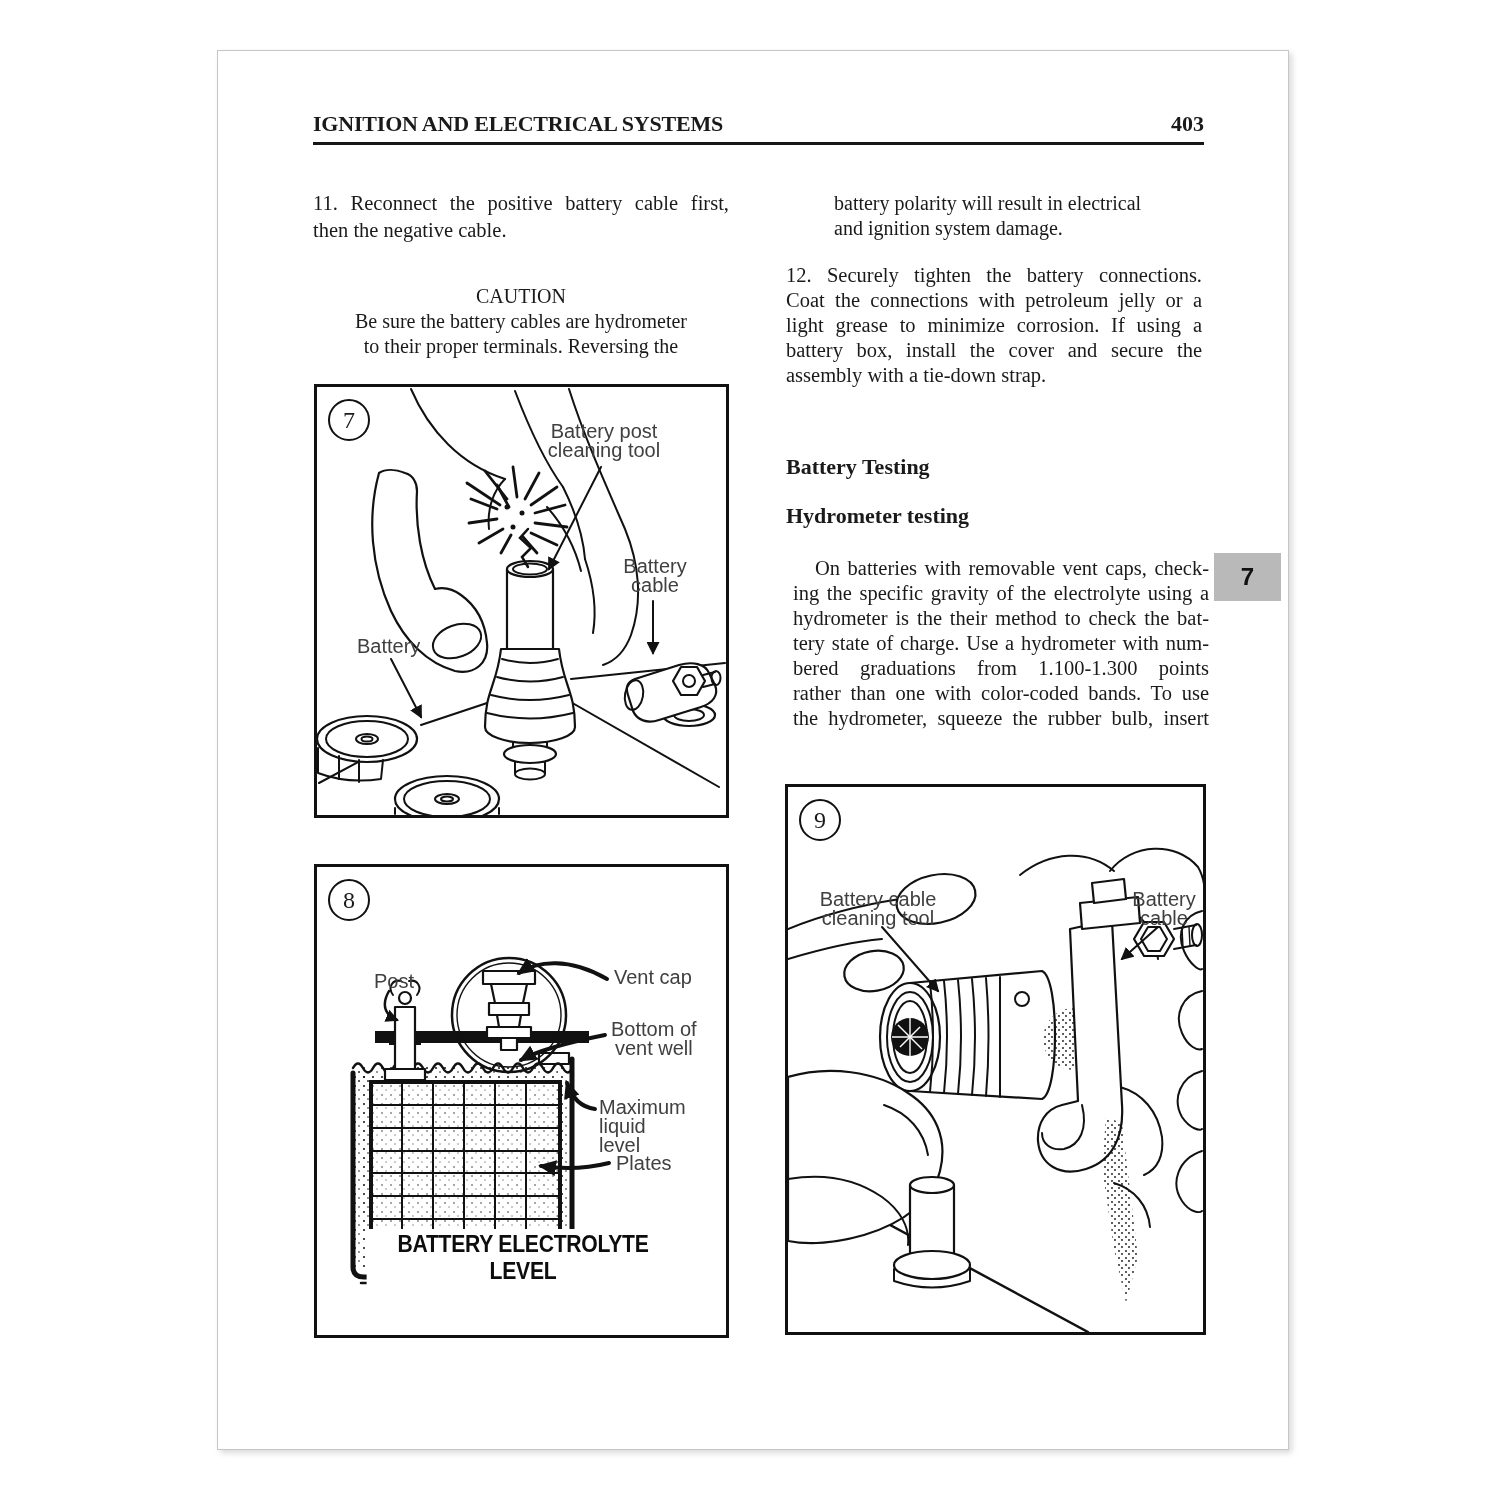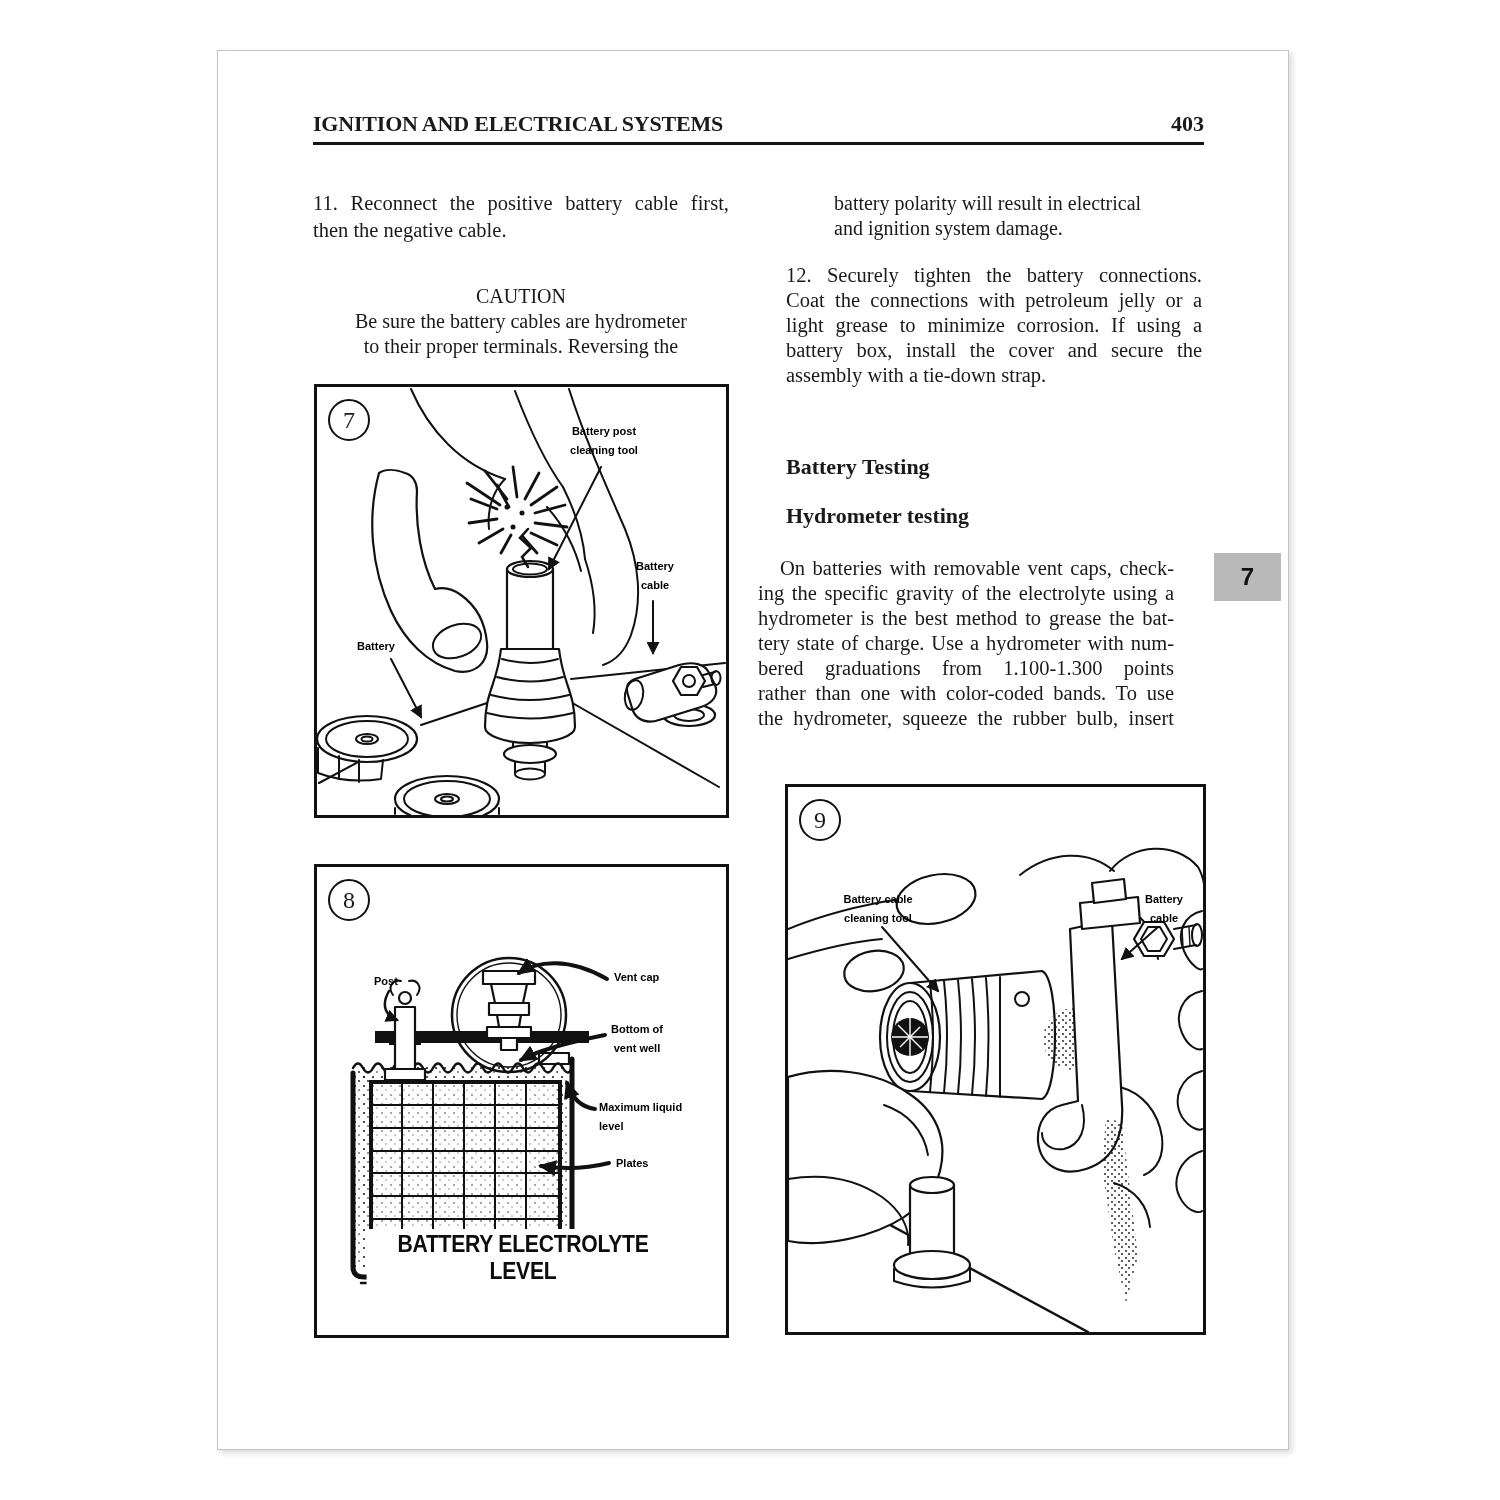--- a/index.html
+++ b/index.html
@@ -24,22 +24,22 @@
            display:flex;align-items:center;justify-content:center;
            font-family:"Liberation Sans",sans-serif;font-weight:bold;font-size:24px;color:#111;}
   
   .fig{position:absolute;border:3px solid #111;background:#fff;}
   #fig7{left:96px;top:333px;width:409px;height:428px;}
   #fig8{left:96px;top:813px;width:409px;height:468px;}
   #fig9{left:567px;top:733px;width:415px;height:545px;}
   .fig svg{position:absolute;left:0;top:0;}
   .fignum{position:absolute;left:11px;top:12px;width:38px;height:38px;border:2.5px solid #111;border-radius:50%;
           text-align:center;line-height:38px;font-size:24px;background:#fff;}
-  .flabel{position:absolute;font-family:"Liberation Sans",sans-serif;font-weight:bold;font-size:11px;
-          line-height:19px;white-space:pre-line;color:#000000;}
+  .flabel{position:absolute;font-family:"Liberation Sans",sans-serif;font-weight:normal;font-size:20px;
+          line-height:19px;white-space:pre-line;color:#404040;}
   .fcap{position:absolute;left:36px;top:362px;width:340px;text-align:center;background:#fff;
         font-family:"Liberation Sans",sans-serif;font-weight:bold;font-size:23px;letter-spacing:-.3px;
         transform:scaleX(.92);color:#0d0d0d;padding:2px 0;}
   
   .s{fill:none;stroke:#111;stroke-width:2;stroke-linecap:round;stroke-linejoin:round;}
   .s25{fill:none;stroke:#111;stroke-width:2.5;stroke-linecap:round;stroke-linejoin:round;}
   .sw{fill:#fff;stroke:#111;stroke-width:2.2;stroke-linecap:round;stroke-linejoin:round;}
   .sb{fill:#111;stroke:none;}
   .thin{fill:none;stroke:#111;stroke-width:1.4;}
   .bold4{fill:none;stroke:#111;stroke-width:4;stroke-linecap:round;}
@@ -73,24 +73,24 @@
     <div class="bl jl">12. Securely tighten the battery connections.</div>
     <div class="bl jl">Coat the connections with petroleum jelly or a</div>
     <div class="bl jl">light grease to minimize corrosion. If using a</div>
     <div class="bl jl">battery box, install the cover and secure the</div>
     <div class="bl">assembly with a tie-down strap.</div>
   </div>
 
   <div class="tblock head" style="left:568px;top:403px;">Battery Testing</div>
   <div class="tblock head ital" style="left:568px;top:452px;">Hydrometer testing</div>
 
-  <div class="tblock" style="left:540px;top:505px;width:416px;">
+  <div class="tblock" style="left:575px;top:505px;width:416px;">
     <div class="bl jl ind">On batteries with removable vent caps, check-</div>
     <div class="bl jl">ing the specific gravity of the electrolyte using a</div>
-    <div class="bl jl">hydrometer is the best method to grease the bat-</div>
+    <div class="bl jl">hydrometer is the their method to check the bat-</div>
     <div class="bl jl">tery state of charge. Use a hydrometer with num-</div>
     <div class="bl jl">bered graduations from 1.100-1.300 points</div>
     <div class="bl jl">rather than one with color-coded bands. To use</div>
     <div class="bl jl">the hydrometer, squeeze the rubber bulb, insert</div>
   </div>
 
   <div class="chaptab">7</div>
 
   <div class="fig" id="fig7">
     <svg width="409" height="428" viewBox="0 0 409 428">

